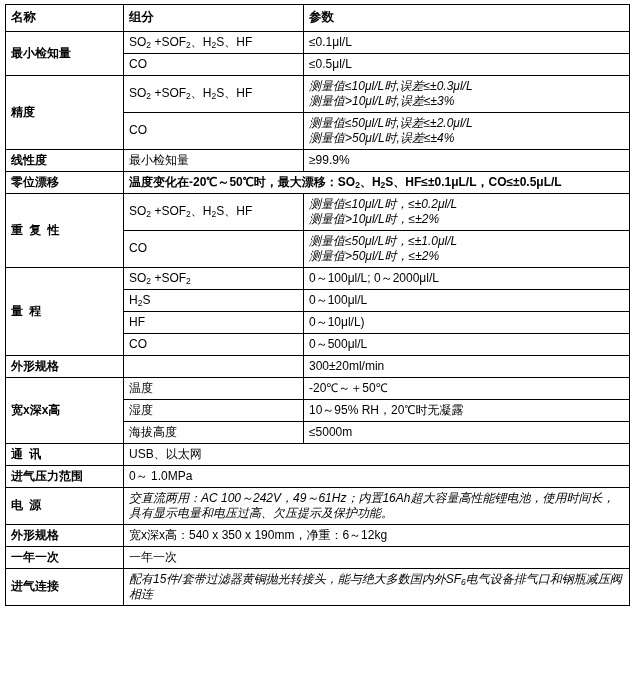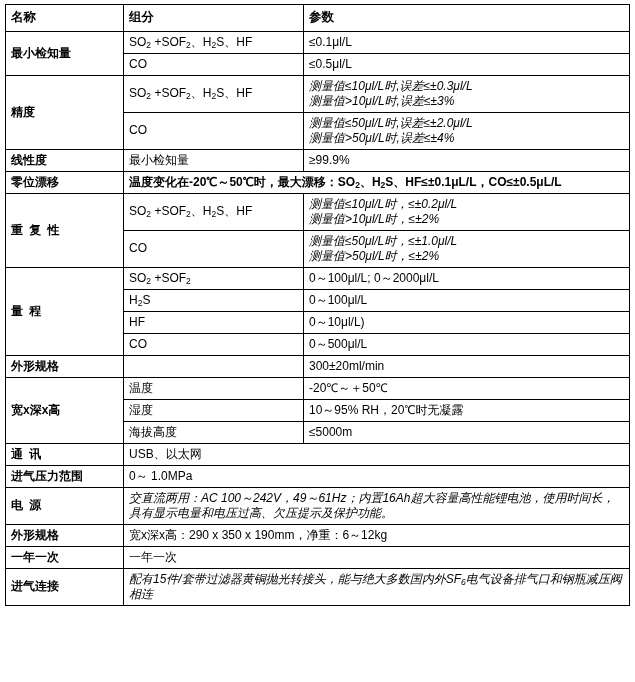--- a/index.html
+++ b/index.html
@@ -159,21 +159,21 @@
       <td colspan="2">0～ 1.0MPa</td>
     </tr>
 
     <tr>
       <td class="name-cell spaced">电  源</td>
       <td colspan="2" class="tall">交直流两用：AC 100～242V，49～61Hz；内置16Ah超大容量高性能锂电池，使用时间长，具有显示电量和电压过高、欠压提示及保护功能。</td>
     </tr>
 
     <tr>
       <td class="name-cell">外形规格</td>
-      <td colspan="2">宽x深x高：290 x 350 x 190mm，净重：6～12kg</td>
+      <td colspan="2">宽x深x高：540 x 350 x 190mm，净重：6～12kg</td>
     </tr>
 
     <tr>
       <td class="name-cell">一年一次</td>
       <td colspan="2">一年一次</td>
     </tr>
 
     <tr>
       <td class="name-cell">进气连接</td>
       <td colspan="2" class="tall">配有15件/套带过滤器黄铜抛光转接头，能与绝大多数国内外SF<sub>6</sub>电气设备排气口和钢瓶减压阀相连</td>

